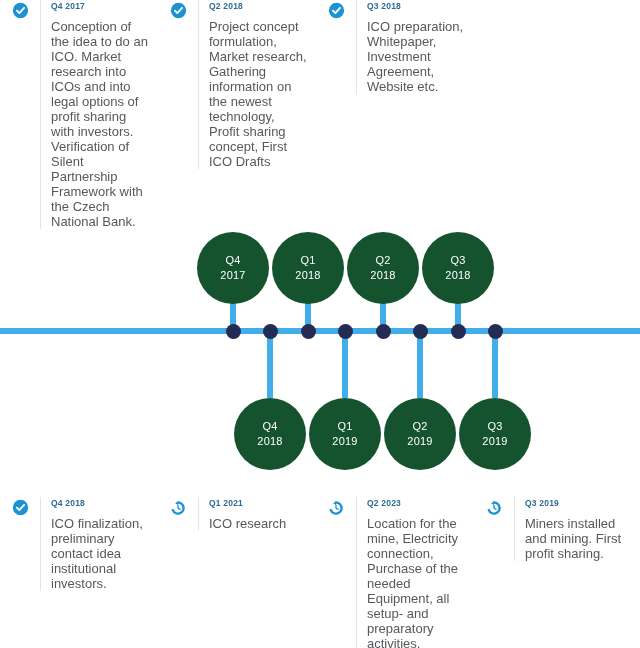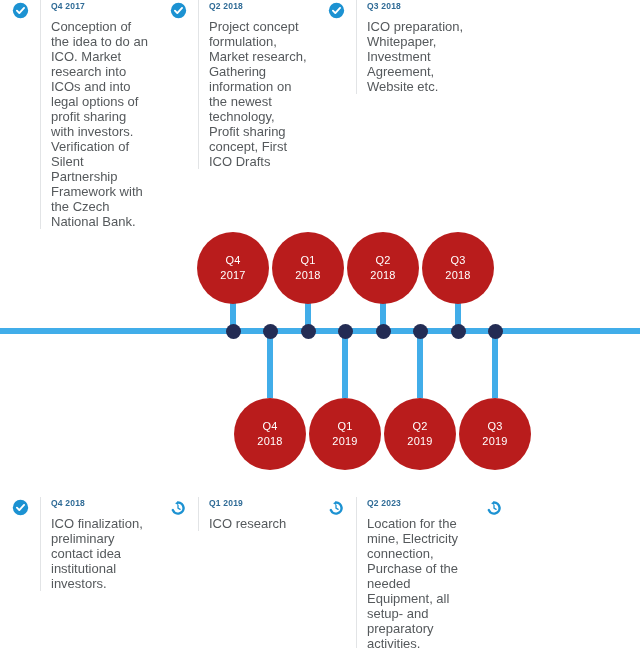--- a/index.html
+++ b/index.html
@@ -107,21 +107,21 @@
     left: -3px;
   }
   .node-stem.up   { bottom: 0; }
   .node-stem.down { top: 0; }
 
   .node-bubble {
     position: absolute;
     width: 72px;
     height: 72px;
     border-radius: 50%;
-    background: #b91c1c;
+    background: #14532d;
     left: -36px;
     color: #ffffff;
     display: flex;
     flex-direction: column;
     align-items: center;
     justify-content: center;
     font-size: 11px;
     line-height: 15px;
     letter-spacing: 0.2px;
   }
@@ -268,21 +268,21 @@
 
     <div class="card">
       <div class="card-icon">
         <svg width="18" height="18" viewBox="0 0 22 22">
           <path d="M11 4.2 A6.8 6.8 0 1 1 4.7 13.6" fill="none" stroke="#1c92d2" stroke-width="3" stroke-linecap="round"></path>
           <path d="M11 3.2 L11 7.2 L7.4 5.2 Z" fill="#1c92d2"></path>
           <path d="M11 7.6 L11 11.2 L13.6 12.6" fill="none" stroke="#1c92d2" stroke-width="1.6" stroke-linecap="round" stroke-linejoin="round"></path>
         </svg>
       </div>
       <div class="card-body">
-        <div class="card-title">Q1 2019</div>
+        <div class="card-title">Q1 2021</div>
         <div class="card-text">ICO research</div>
       </div>
     </div>
 
     <div class="card">
       <div class="card-icon">
         <svg width="18" height="18" viewBox="0 0 22 22">
           <path d="M11 4.2 A6.8 6.8 0 1 1 4.7 13.6" fill="none" stroke="#1c92d2" stroke-width="3" stroke-linecap="round"></path>
           <path d="M11 3.2 L11 7.2 L7.4 5.2 Z" fill="#1c92d2"></path>
           <path d="M11 7.6 L11 11.2 L13.6 12.6" fill="none" stroke="#1c92d2" stroke-width="1.6" stroke-linecap="round" stroke-linejoin="round"></path>
@@ -295,17 +295,21 @@
     </div>
 
     <div class="card">
       <div class="card-icon">
         <svg width="18" height="18" viewBox="0 0 22 22">
           <path d="M11 4.2 A6.8 6.8 0 1 1 4.7 13.6" fill="none" stroke="#1c92d2" stroke-width="3" stroke-linecap="round"></path>
           <path d="M11 3.2 L11 7.2 L7.4 5.2 Z" fill="#1c92d2"></path>
           <path d="M11 7.6 L11 11.2 L13.6 12.6" fill="none" stroke="#1c92d2" stroke-width="1.6" stroke-linecap="round" stroke-linejoin="round"></path>
         </svg>
       </div>
+      <div class="card-body">
+        <div class="card-title">Q3 2019</div>
+        <div class="card-text">Miners installed and mining. First profit sharing.</div>
+      </div>
     </div>
 
   </div>
 
 </div>
 
 </body></html>

